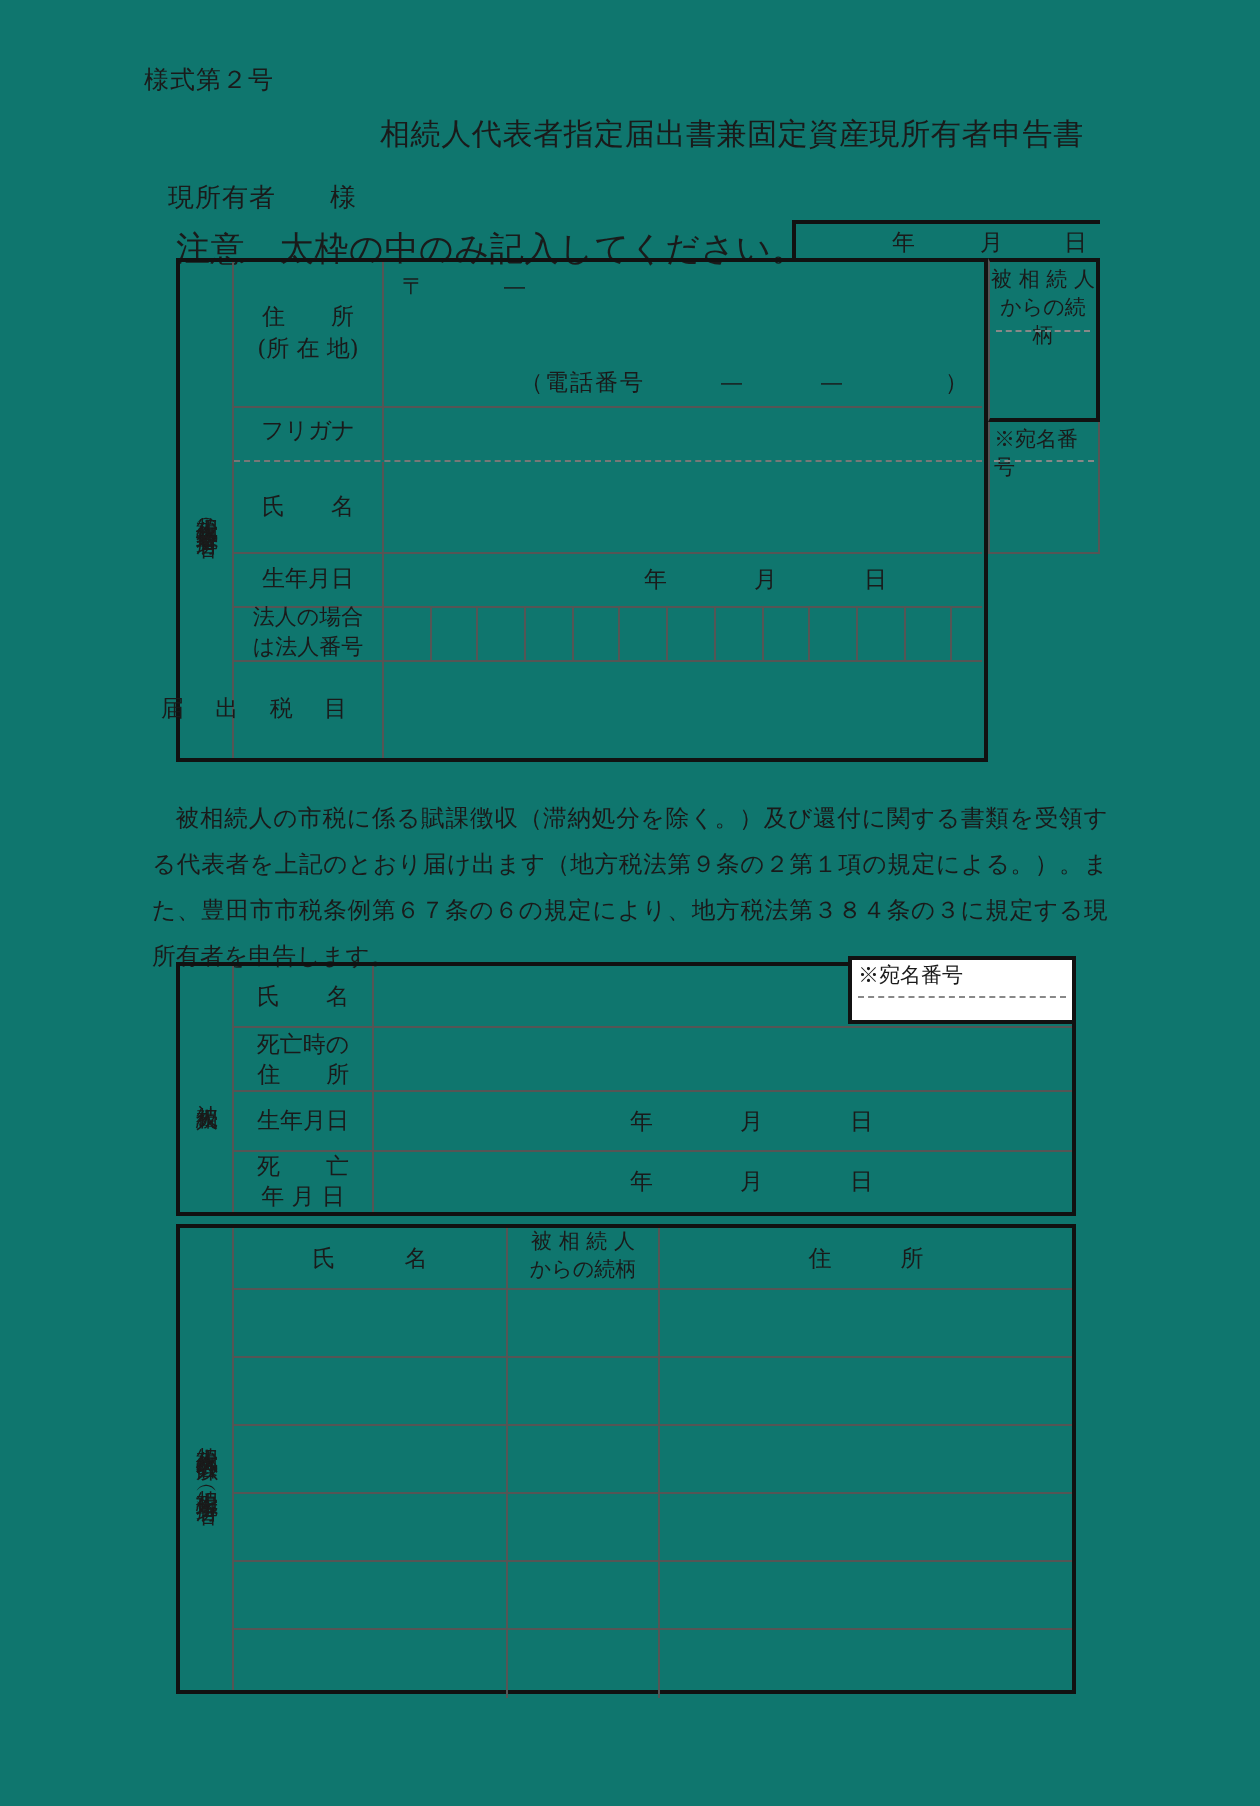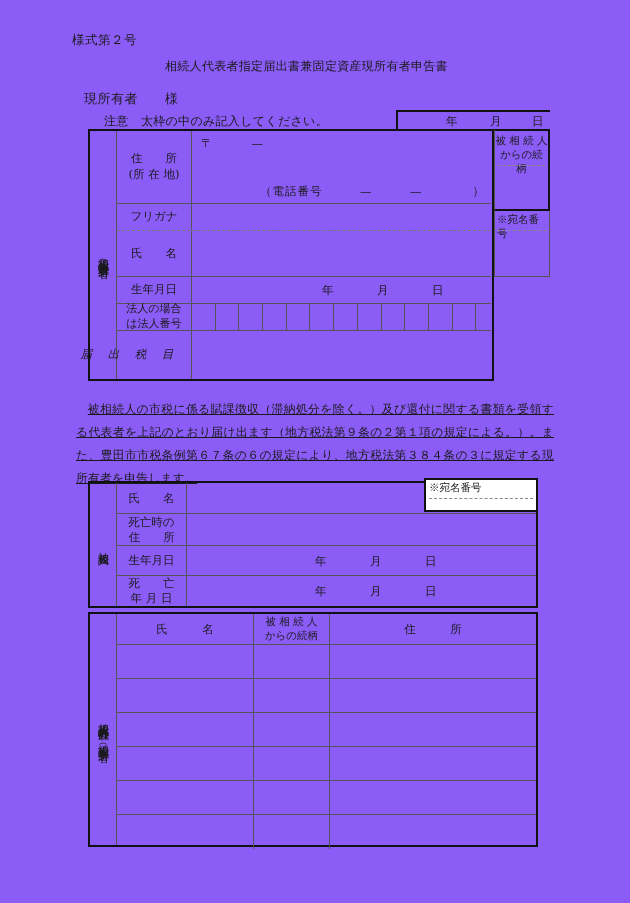--- a/index.html
+++ b/index.html
@@ -13,21 +13,21 @@
     position: relative;
     font-family: "DejaVu Serif", "Liberation Serif", serif;
     color: #1a1a1a;
     overflow: hidden;
   }
 
   .page {
     position: absolute;
     left: 0; top: 0;
     width: 630px; height: 903px;
-    background: #8b5cf6;
+    background: #0f766e;
   }
 
   
   .abs { position: absolute; }
   .jp { font-family: "DejaVu Serif", "Liberation Serif", serif; }
   .vcenter { display: flex; align-items: center; justify-content: center; }
 
   
   .vert {
     writing-mode: vertical-rl;
@@ -39,32 +39,32 @@
     line-height: 1;
   }
 
   
   #form-no {
     left: 72px; top: 32px;
     font-size: 12.5px;
     letter-spacing: 0.5px;
   }
   #doc-title {
-    left: 165px; top: 58px;
-    font-size: 12px;
+    left: 190px; top: 58px;
+    font-size: 15px;
     letter-spacing: 0.3px;
   }
   #addressee {
     left: 84px; top: 90px;
     font-size: 13px;
     letter-spacing: 0.5px;
   }
   #notice {
-    left: 104px; top: 113px;
-    font-size: 12px;
+    left: 88px; top: 113px;
+    font-size: 17px;
     letter-spacing: 0.3px;
   }
 
   
   #date-box {
     left: 396px; top: 110px;
     width: 154px; height: 19px;
     border-left: 2px solid #111;
     border-top: 2px solid #111;
     box-sizing: border-box;
@@ -215,21 +215,21 @@
 
   
   #body-text {
     left: 76px; top: 398px;
     width: 478px;
     font-size: 11.8px;
     line-height: 1.95;
     text-align: justify;
     letter-spacing: 0.2px;
   }
-  #body-text p { margin: 0; text-indent: 1em; text-decoration: underline; }
+  #body-text p { margin: 0; text-indent: 1em; }
 
   
   #table2 {
     left: 88px; top: 481px;
     width: 450px; height: 127px;
     border: 2px solid #111;
     box-sizing: border-box;
   }
   #t2-side {
     left: 0; top: 0;
@@ -410,21 +410,21 @@
           <div class="cn"></div>
           <div class="cn"></div>
           <div class="cn"></div>
           <div class="cn"></div>
           <div class="cn"></div>
         </div>
       </div>
     </div>
 
     <div class="t1-row" id="t1r-tax" style="left:-27px;width:401px;">
-      <div class="t1-label vcenter" style="left:0;width:129px;font-style:italic;">
+      <div class="t1-label vcenter" style="left:0;width:129px;">
         <span class="spread6">届 出 税 目</span>
       </div>
       <div class="t1-field" style="left:129px;"></div>
     </div>
   </div>
 
   <div class="abs" id="t1-right-edge"></div>
 
   <div class="abs" id="zokugara-box">
     <div class="lbl" style="white-space:pre-line">被 相 続 人

